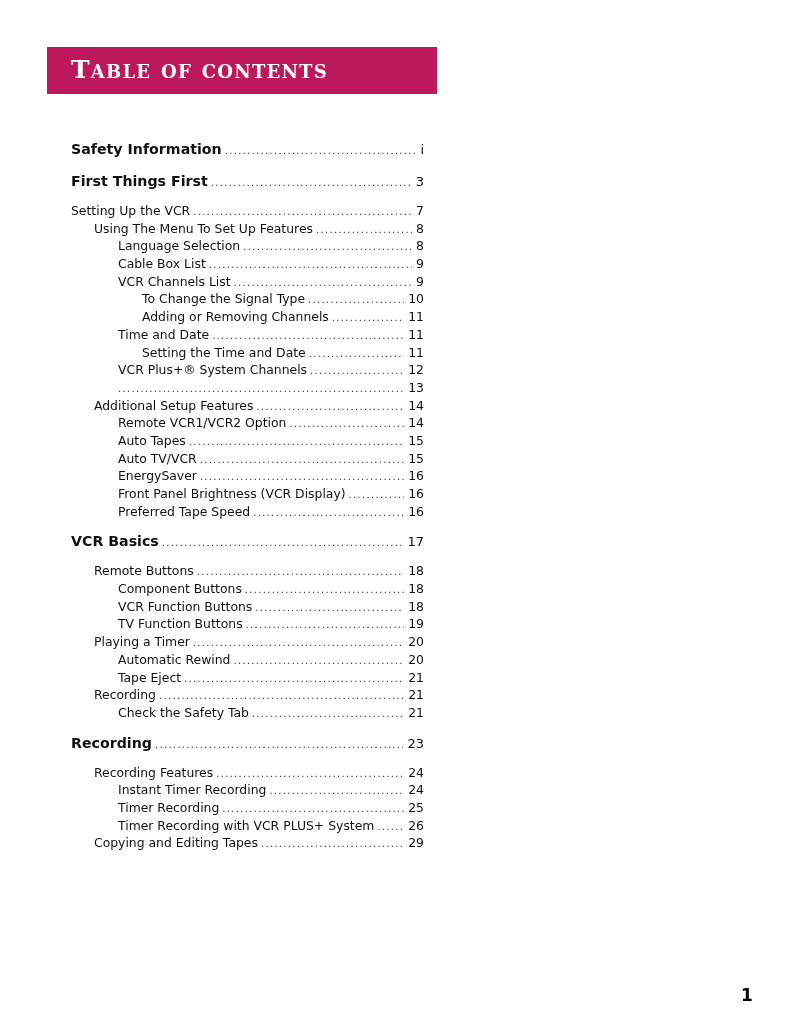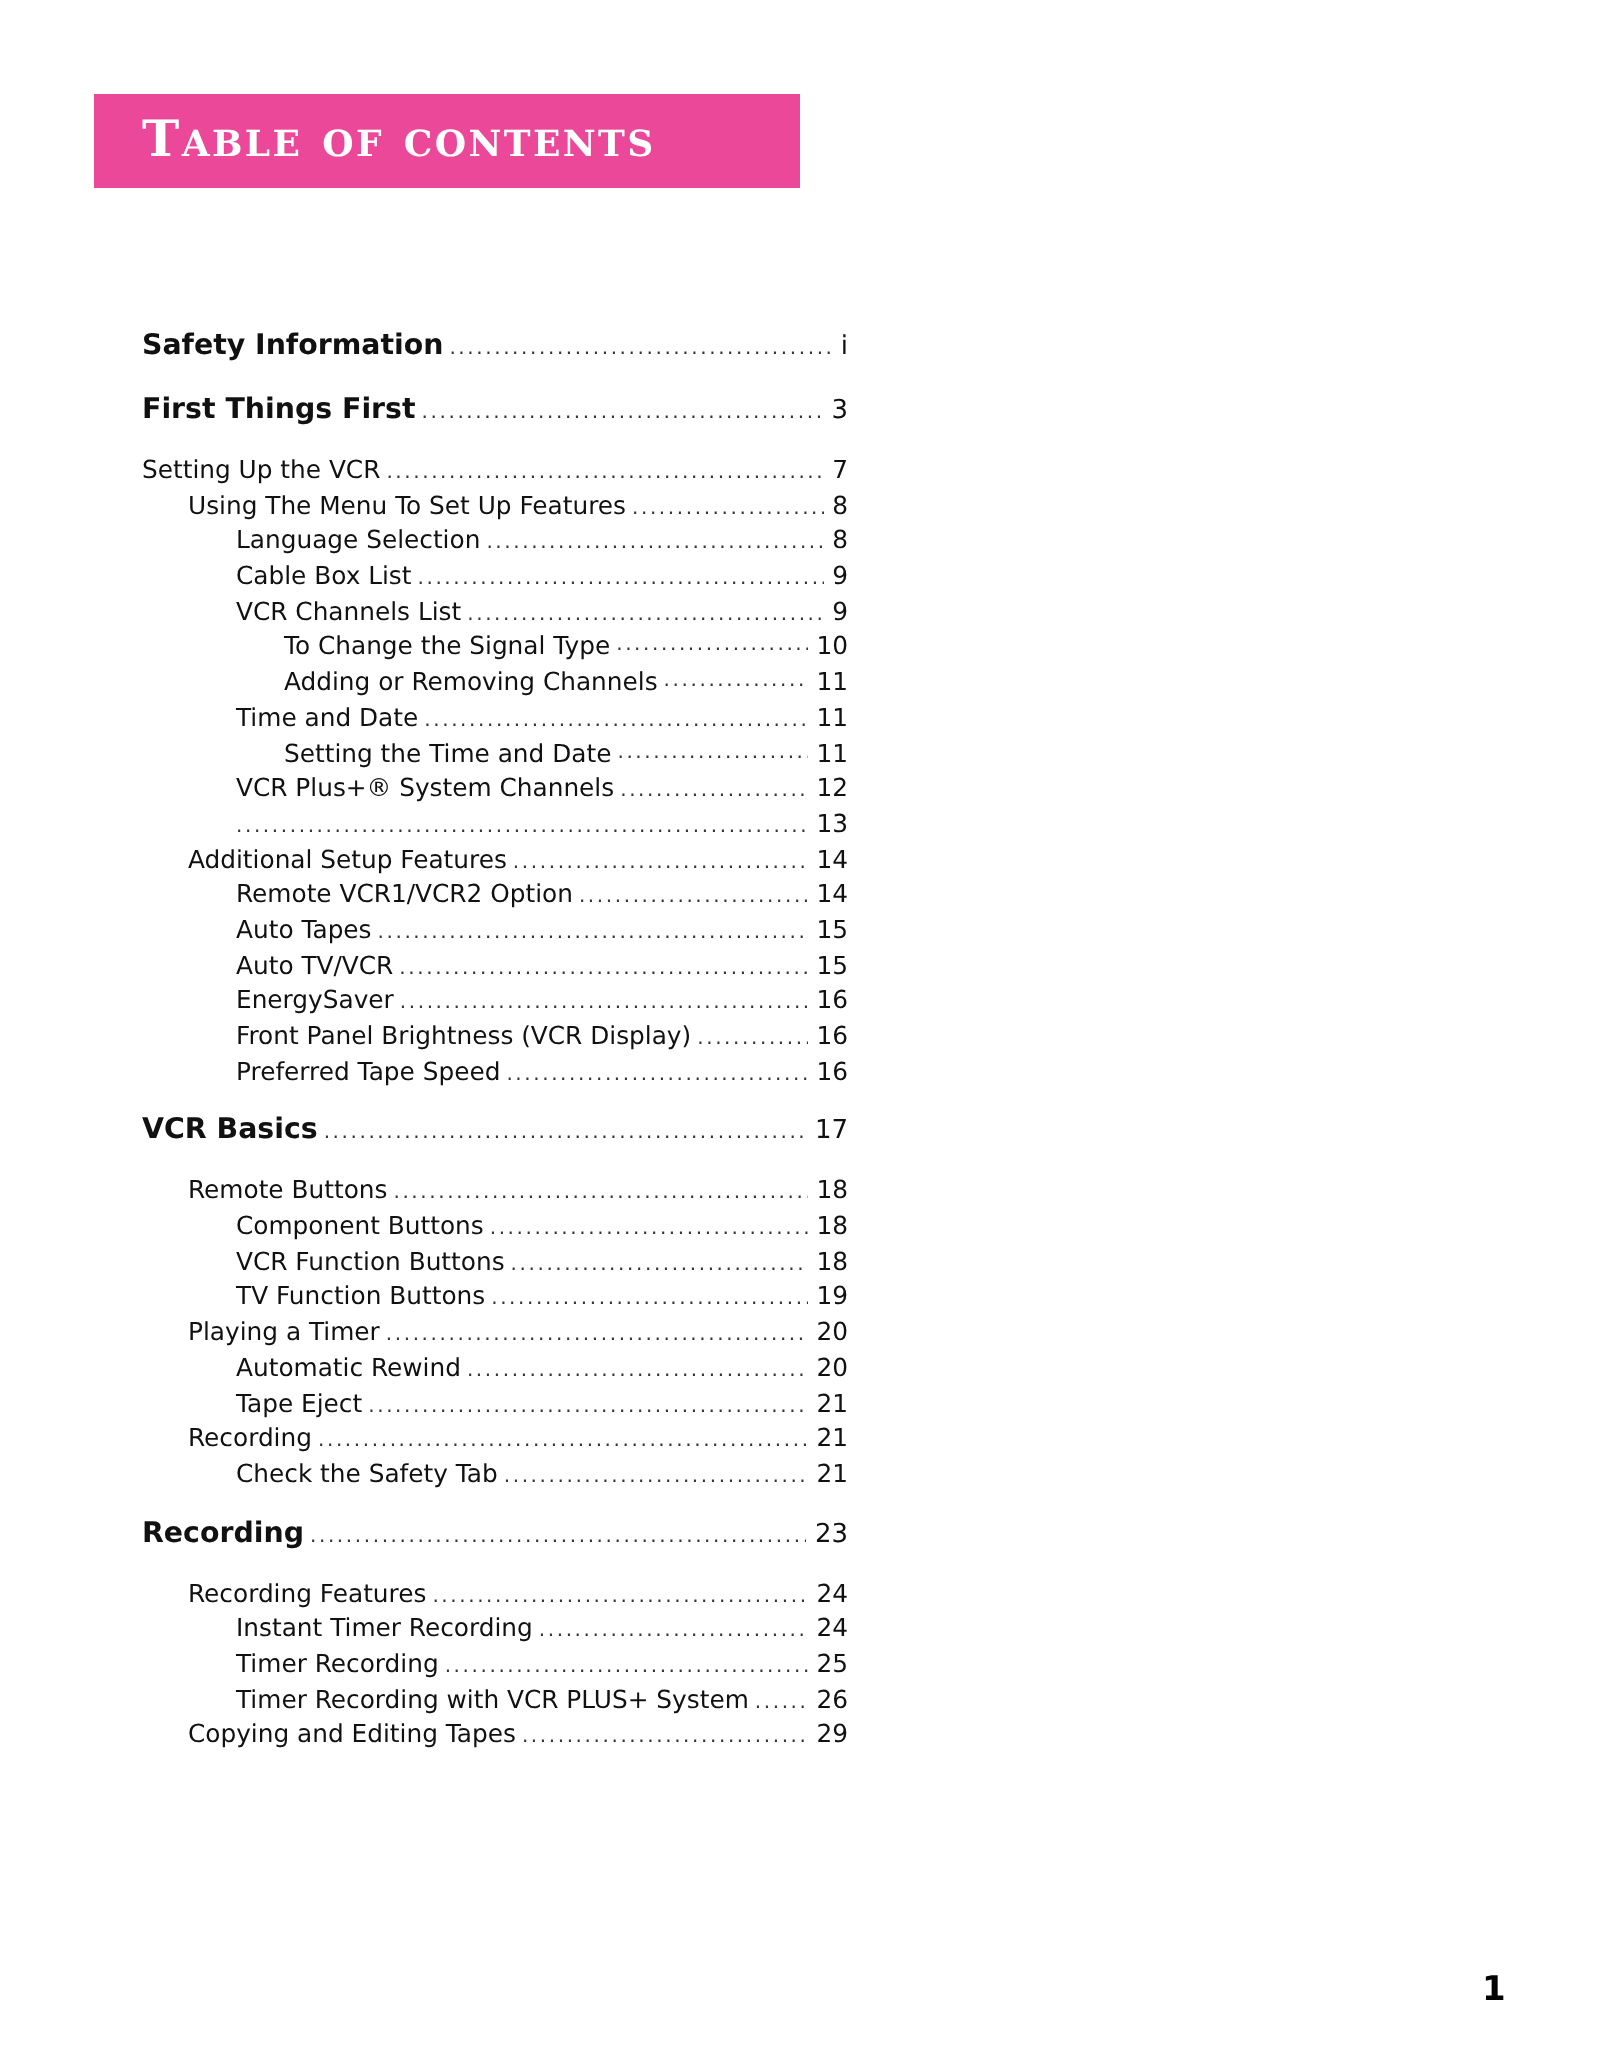--- a/index.html
+++ b/index.html
@@ -12,23 +12,23 @@
       height: 1036px;
       position: relative;
       overflow: hidden;
       font-family: "DejaVu Sans", "Liberation Sans", sans-serif;
       color: #111111;
     }
     .header-bar {
       position: absolute;
       left: 47px;
       top: 47px;
-      width: 353px;
+      width: 390px;
       height: 47px;
-      background: #ec4899;
+      background: #be185d;
       box-sizing: border-box;
     }
     .header-title {
       position: absolute;
       left: 24px;
       top: 8px;
       color: #ffffff;
       font-family: "DejaVu Serif", "Liberation Serif", serif;
       font-weight: bold;
       font-size: 25px;
@@ -38,41 +38,40 @@
       line-height: 30px;
       white-space: nowrap;
     }
     .header-title::first-letter { text-transform: uppercase; }
 
     .toc {
       position: absolute;
       left: 71px;
       top: 138px;
       width: 353px;
-      margin-top: 24px;
     }
     .toc-row {
       position: relative;
       display: flex;
       align-items: baseline;
       height: 17.7px;
       line-height: 17.7px;
       font-size: 12.4px;
       white-space: nowrap;
     }
     .toc-row.major {
       font-size: 14.2px;
       font-weight: bold;
       height: 22px;
       line-height: 22px;
     }
     .toc-row.gap-before { margin-top: 10px; }
     .toc-row.lvl1 { padding-left: 23px; }
     .toc-row.lvl2 { padding-left: 47px; }
-    .toc-row.lvl3 { padding-left: 71px; align-items: center; }
+    .toc-row.lvl3 { padding-left: 71px; }
 
     .toc-label {
       flex: 0 0 auto;
       padding-right: 3px;
     }
     .toc-leader {
       flex: 1 1 auto;
       overflow: hidden;
       color: #333333;
       font-weight: normal;

